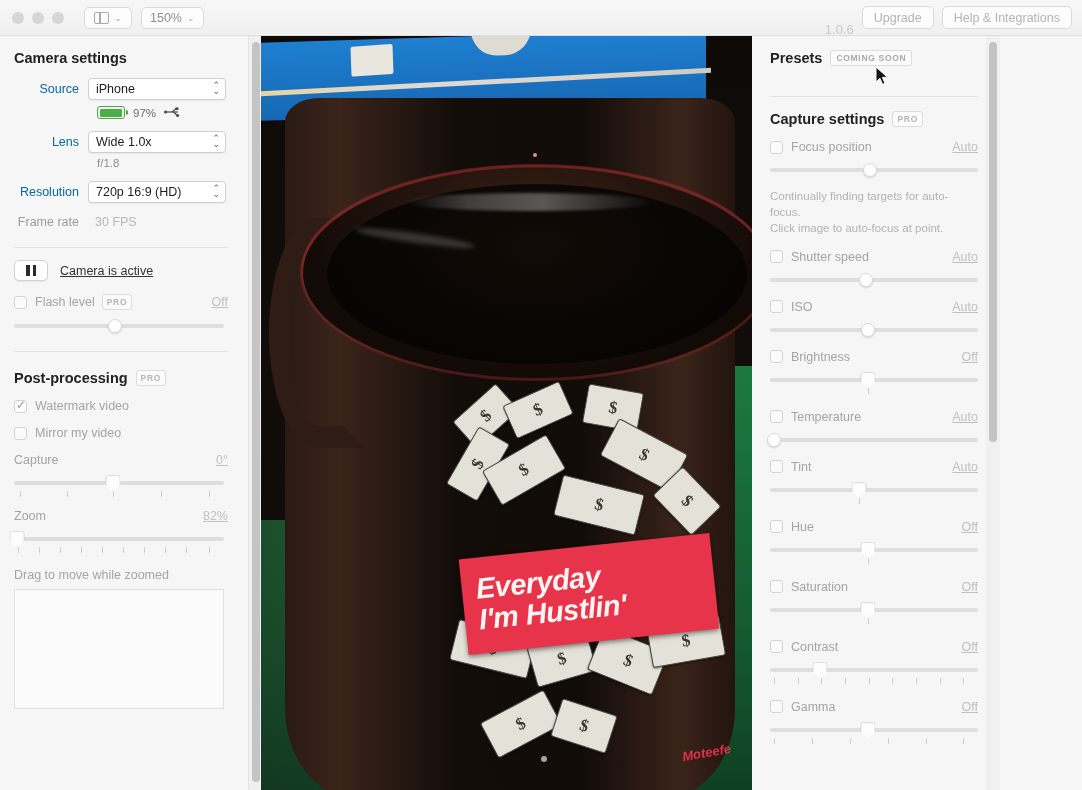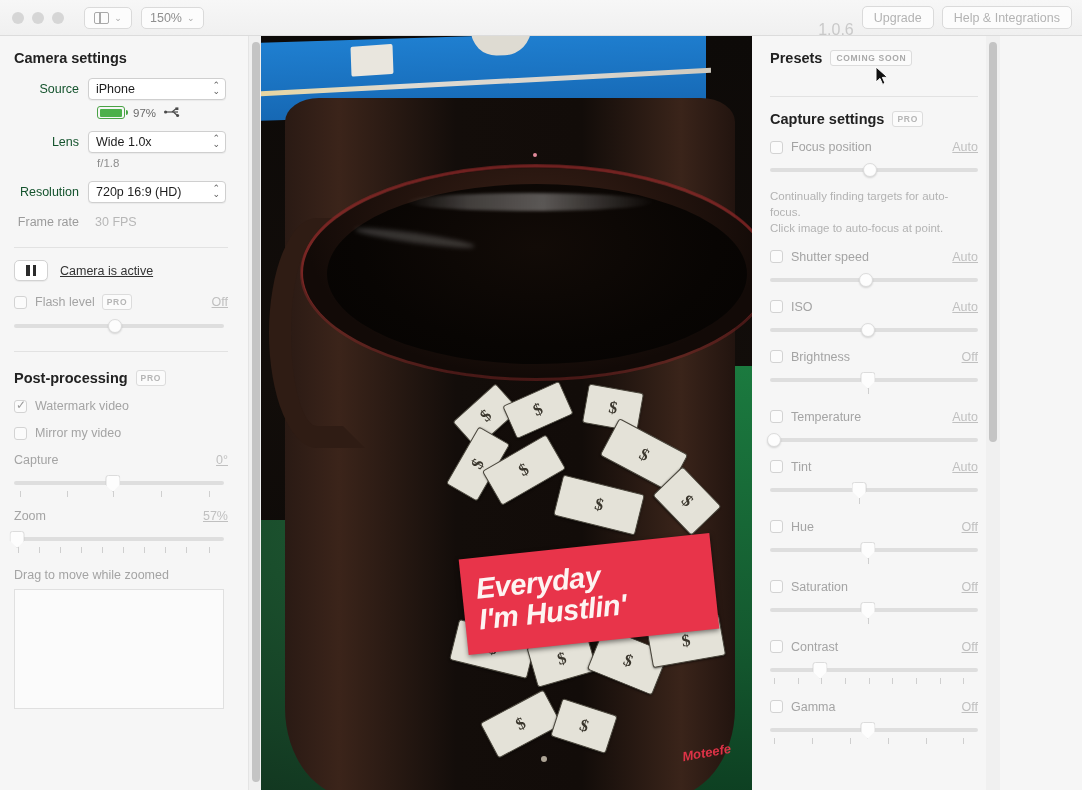--- a/index.html
+++ b/index.html
@@ -29,21 +29,21 @@
   .panel-glyph { width: 15px; height: 12px; border: 1.4px solid #a9a9a9; border-radius: 2px; position: relative; }
   .panel-glyph::after { content:""; position:absolute; left:4px; top:0; bottom:0; width:1.4px; background:#a9a9a9; }
   .chev { font-size: 9px; color: #a9a9a9; }
   .zoom-btn { margin-left: 9px; padding: 0 8px; }
   .zoom-btn .lbl { font-size: 12.5px; color: #8f8f8f; }
   .app-title {
     position: absolute; left: 0; right: 0; text-align: center;
     font-size: 13.5px; color: #8d8d8d; pointer-events: none;
   }
   .tb-right { margin-left: auto; display: flex; align-items: center; gap: 8px; margin-right: 10px; }
-  .version { font-size: 16px; color: #c9c9c9; margin-top: 24px; }
+  .version { font-size: 13px; color: #c9c9c9; margin-top: 24px; }
   .tb-right .tb-btn { color: #b3b3b3; padding: 0 11px; height: 23px; }
 
   
   .body { position: absolute; left: 0; top: 36px; width: 1000px; height: 754px; }
 
   .pane {
     position: absolute; top: 0; height: 754px;
     background: #f6f6f6; overflow: hidden;
   }
   .left-pane { left: 0; width: 248px; }
@@ -157,21 +157,21 @@
   h2.sec { font-size: 14.5px; font-weight: bold; color: #222; }
   .sec-row { display: flex; align-items: center; gap: 8px; }
   .badge {
     font-size: 8.5px; font-weight: bold; letter-spacing: .7px;
     color: #b5b5b5; border: 1px solid #dcdcdc; border-radius: 3px;
     padding: 2px 4px; background: #fbfbfb;
   }
   .badge.soon { color: #a9a9a9; padding: 2px 5px; }
 
   .field { display: flex; align-items: center; margin-top: 12px; }
-  .field .flabel { width: 74px; text-align: right; padding-right: 9px; font-size: 12.5px; color: #14532d; }
+  .field .flabel { width: 74px; text-align: right; padding-right: 9px; font-size: 12.5px; color: #0369a1; }
   .field .flabel.dim { color: #9b9b9b; }
   .select {
     position: relative; width: 138px; height: 22px; background: #fff;
     border: 1px solid #cfcfcf; border-radius: 4px;
     display: flex; align-items: center; padding-left: 7px;
     font-size: 12.5px; color: #1d1d1d;
     box-shadow: 0 1px 1px rgba(0,0,0,.05);
   }
   .stepper {
     position: absolute; right: 5px; top: 50%; transform: translateY(-50%);
@@ -376,21 +376,21 @@
         <div class="ticks" style="width:210px">
           <i style="left:3%"></i>
             <i style="left:25%"></i>
             <i style="left:47%"></i>
             <i style="left:70%"></i>
             <i style="left:93%"></i>
         </div>
 
         <div class="ctl-row" style="margin-top:9px">
           <span class="ctl-label">Zoom</span>
-          <span class="ctl-val">57%</span>
+          <span class="ctl-val">82%</span>
         </div>
         <div class="slider" style="width:210px">
           <span class="track"></span>
           <span class="thumb-point" style="left:1.5%"></span>
         </div>
         <div class="ticks" style="width:210px">
           <i style="left:2%"></i>
             <i style="left:12%"></i>
             <i style="left:22%"></i>
             <i style="left:32%"></i>

